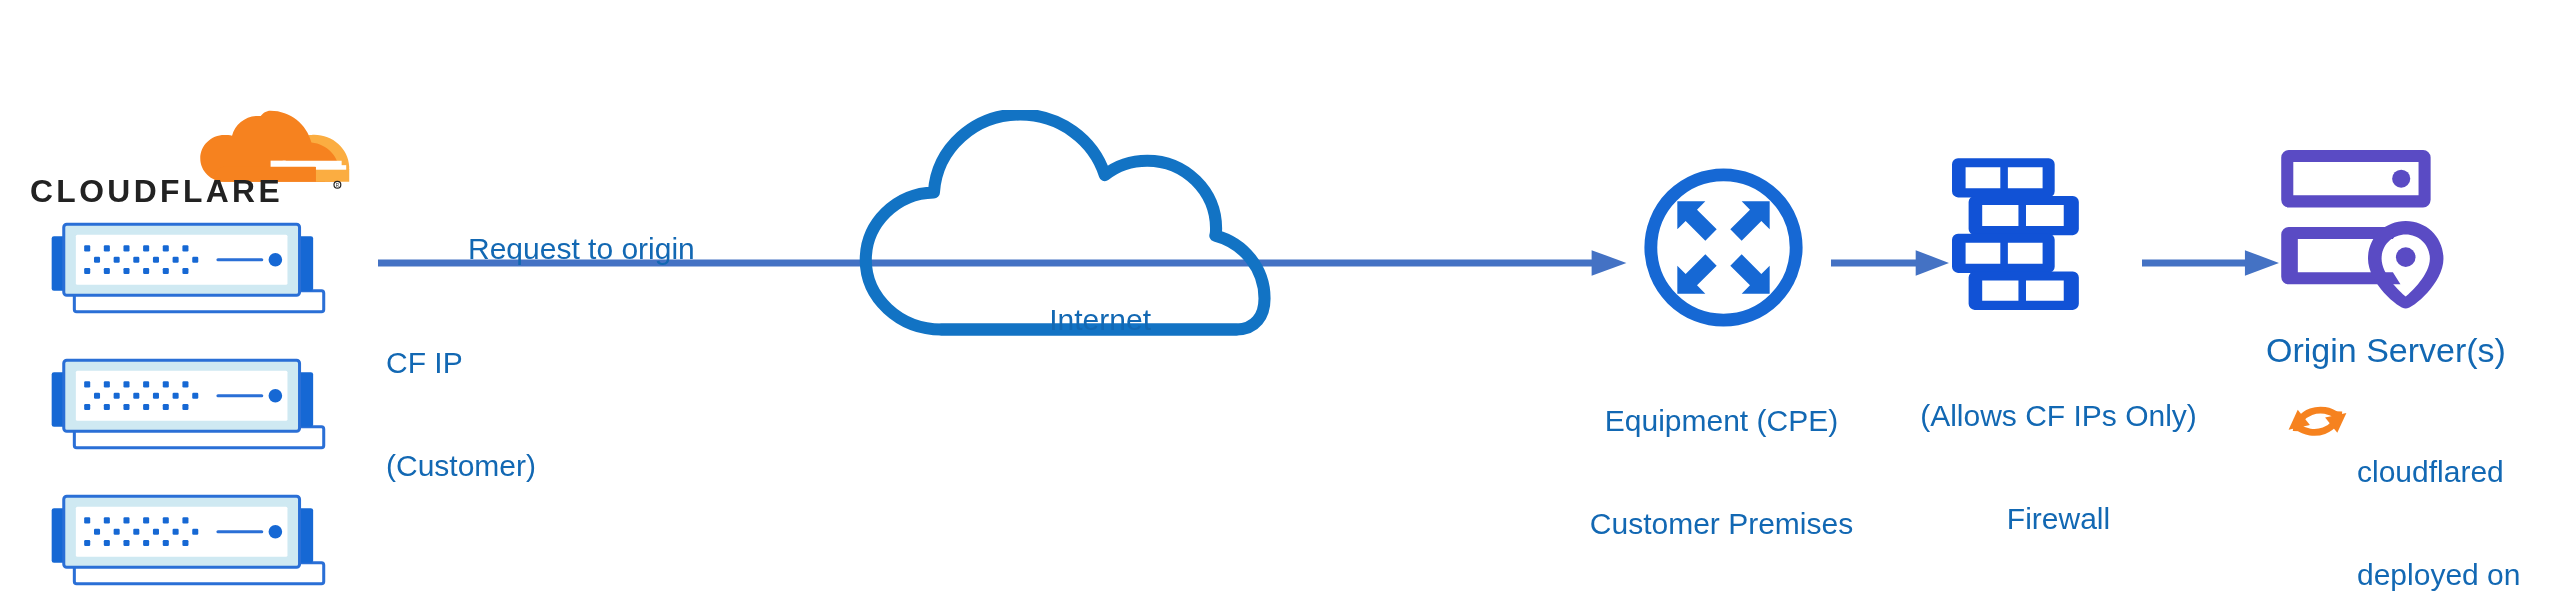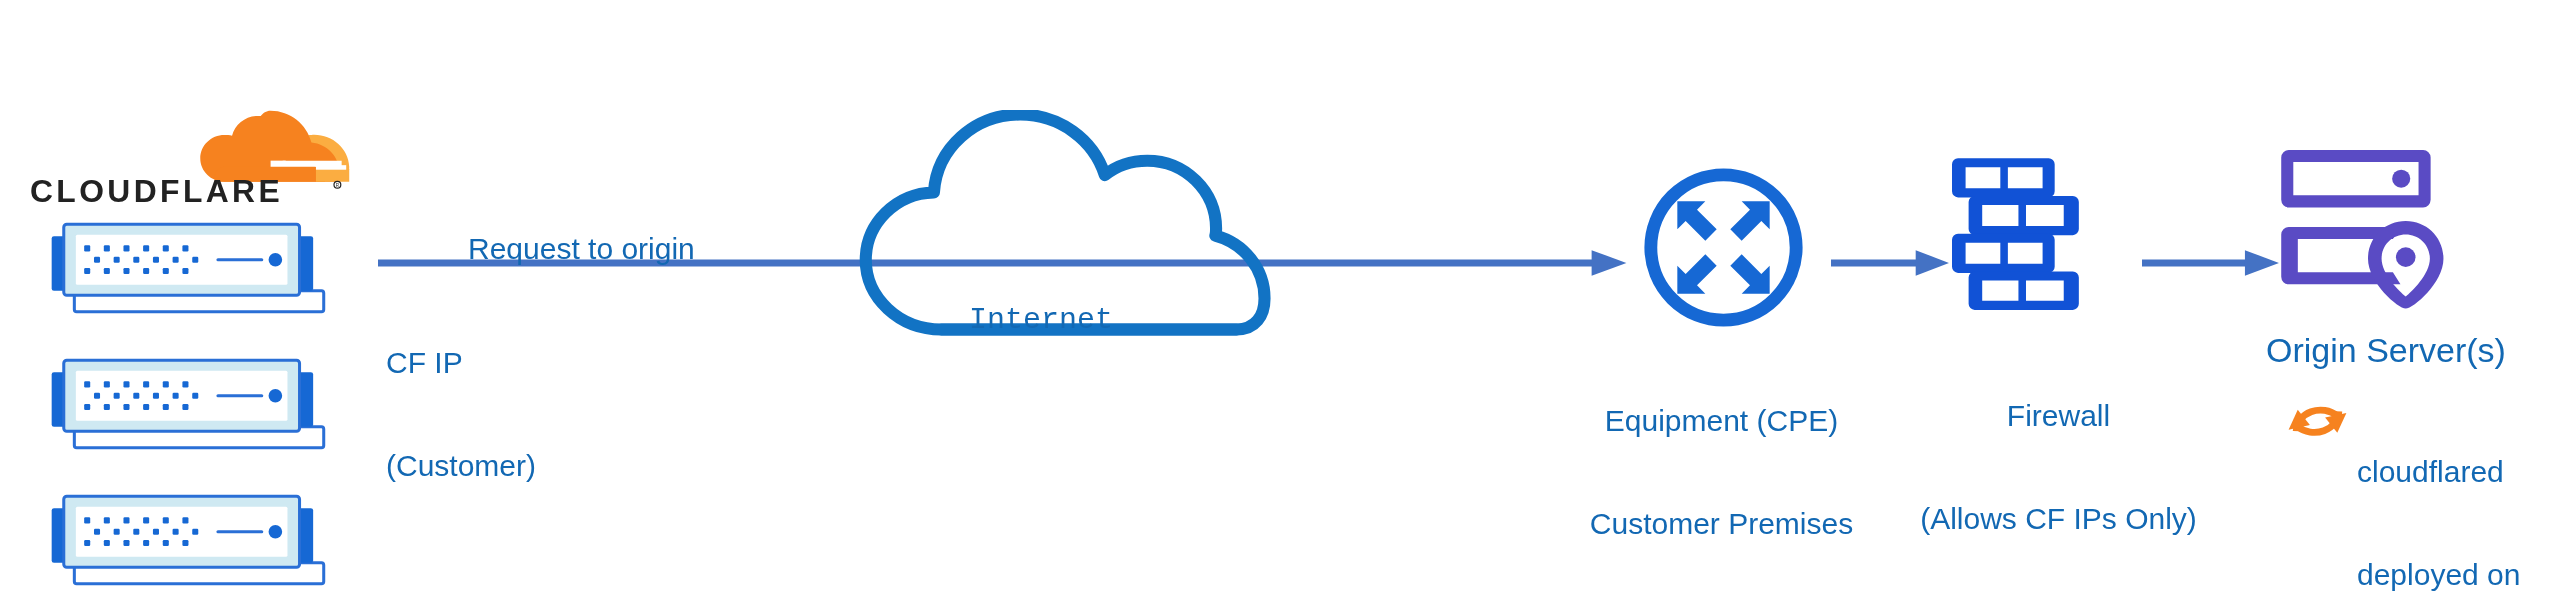--- a/index.html
+++ b/index.html
@@ -78,22 +78,21 @@
   #label-cf-ip {
     left: 386px;
     top: 278px;
     font-size: 30px;
   }
   #label-internet {
     left: 969px;
     top: 303px;
     font-size: 30px;
     width: 182px;
-    text-align: left;
-    font-family: Liberation Mono, monospace;
+    text-align: right;
   }
   #label-cpe {
     left: 1559px;
     top: 336px;
     font-size: 30px;
     width: 325px;
     text-align: center;
   }
   #label-firewall {
     left: 1892px;
@@ -344,22 +343,22 @@
                  M74 116 v28 h46 v-28 z"></path>
 
         <path d="M30 154 h130 a8 8 0 0 1 8 8 v35 a8 8 0 0 1 -8 8 h-130 a8 8 0 0 1 -8 -8 v-35 a8 8 0 0 1 8 -8 z
                  M40 166 v27 h48 v-27 z
                  M98 166 v27 h50 v-27 z"></path>
       </g>
     </svg>
   </div>
 
   <div class="abs lbl" id="label-firewall">
+    <div>(Allows CF IPs Only)</div>
     <div>Firewall</div>
-    <div>(Allows CF IPs Only)</div>
   </div>
 
   <div class="connector" style="left:2142px; top:244px; width:140px; height:38px;">
     <svg viewBox="0 0 185 50" width="140" height="38" aria-hidden="true">
       <line x1="0" y1="25" x2="142" y2="25" stroke="#4472c4" stroke-width="9"></line>
       <polygon points="136,8 181,25 136,42" fill="#4472c4"></polygon>
     </svg>
   </div>
 
   <div class="abs" id="origin-server-icon">

